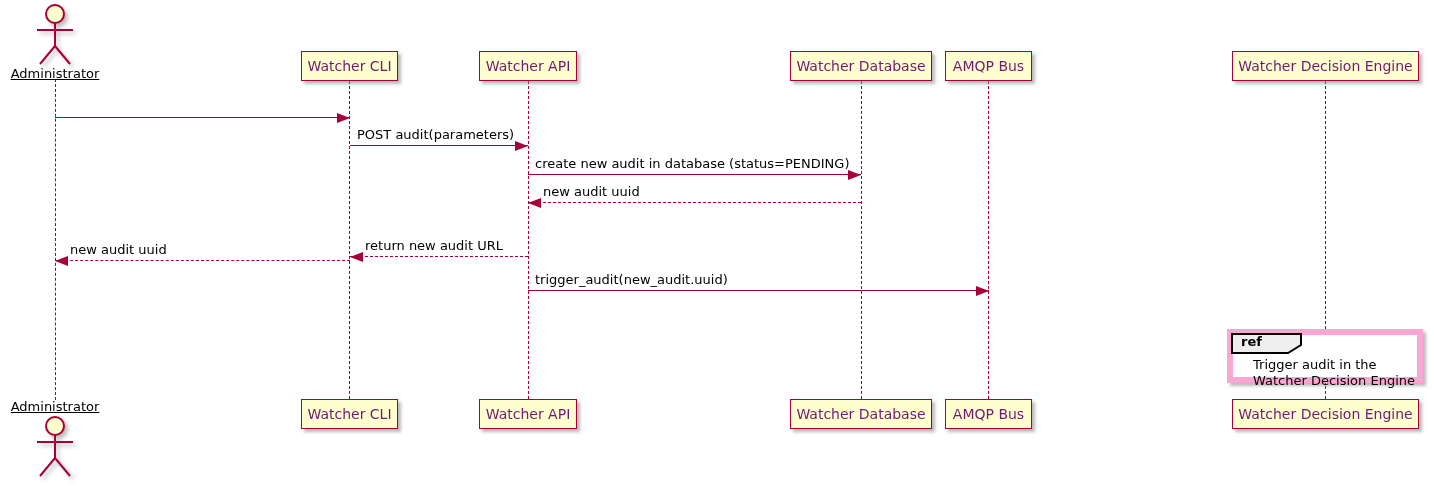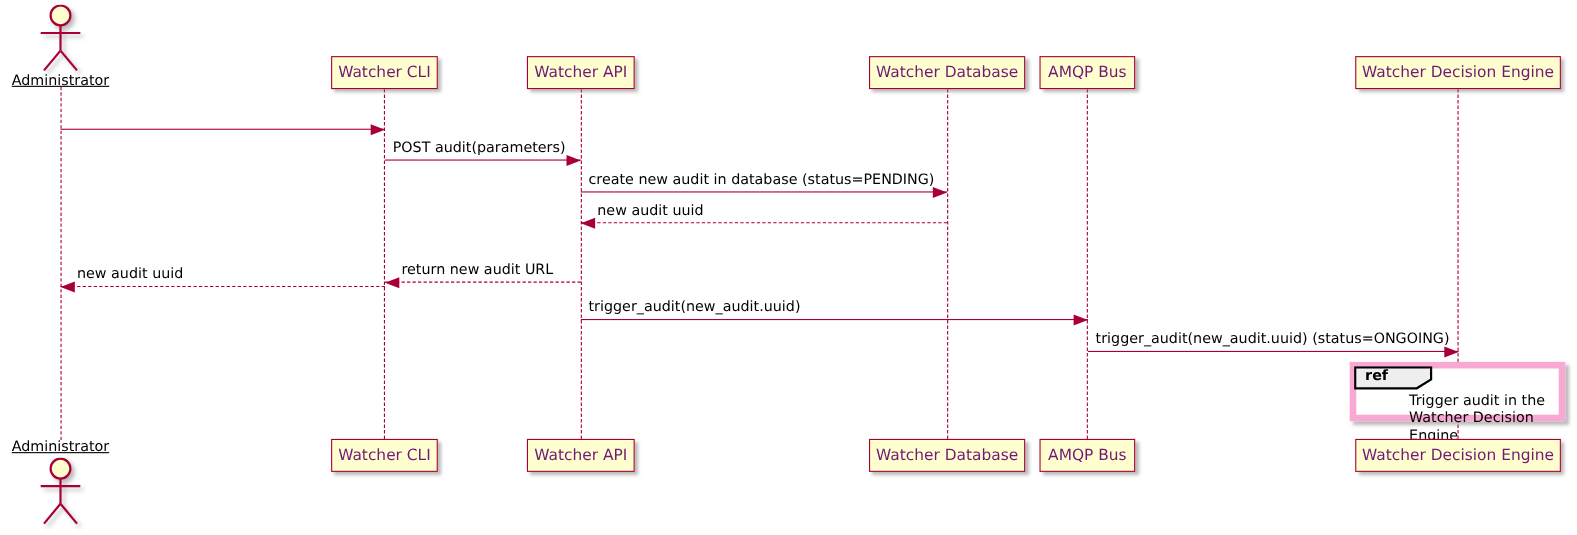--- a/index.html
+++ b/index.html
@@ -38,21 +38,21 @@
   .ref-box {
     position:absolute; box-sizing:border-box;
     background:#ffffff; border:6px solid #f9a8d4;
     box-shadow:3px 3px 3px rgba(130,130,130,0.55);
   }
   .ref-header { position:absolute; left:-2px; top:-2px; width:72px; height:22px; }
   .ref-header .ref-kw {
     position:absolute; left:10px; top:1px;
     font-size:13px; font-weight:bold; color:#000;
   }
-  .ref-body { position:absolute; left:20px; top:22px; font-size:13px; line-height:16px; color:#000;margin-left:28px; }
+  .ref-body { position:absolute; left:20px; top:22px; font-size:13px; line-height:16px; color:#000; }
 </style>
 </head>
 <body>
 
 <div class="canvas">
 
   <div class="lifeline" style="left:55px;  top:79px; height:321px;"></div>
   <div class="lifeline" style="left:349px; top:81px; height:318px;"></div>
   <div class="lifeline" style="left:528px; top:81px; height:318px;"></div>
   <div class="lifeline" style="left:861px; top:81px; height:318px;"></div>
@@ -120,25 +120,20 @@
     <div class="msg-line"></div>
     <div class="arrow left"></div>
   </div>
 
   <div class="message" style="left:528px; top:272px; width:461px;">
     <div class="msg-label">trigger_audit(new_audit.uuid)</div>
     <div class="msg-line"></div>
     <div class="arrow right"></div>
   </div>
 
-  <div class="message" style="left:989px; top:301px; width:337px;">
-    <div class="msg-label">trigger_audit(new_audit.uuid) (status=ONGOING)</div>
-    <div class="msg-line"></div>
-    <div class="arrow right"></div>
-  </div>
 
   <div class="ref-box" style="left:1227px; top:329px; width:196px; height:54px;">
     <div class="ref-header">
       <svg width="72" height="22" viewBox="0 0 72 22">
         <path d="M1,1 H70 V12 L57,20 H1 Z" fill="#EEEEEE" stroke="#000000" stroke-width="2"></path>
       </svg>
       <span class="ref-kw">ref</span>
     </div>
     <div class="ref-body">
       <div>Trigger audit in the</div>

